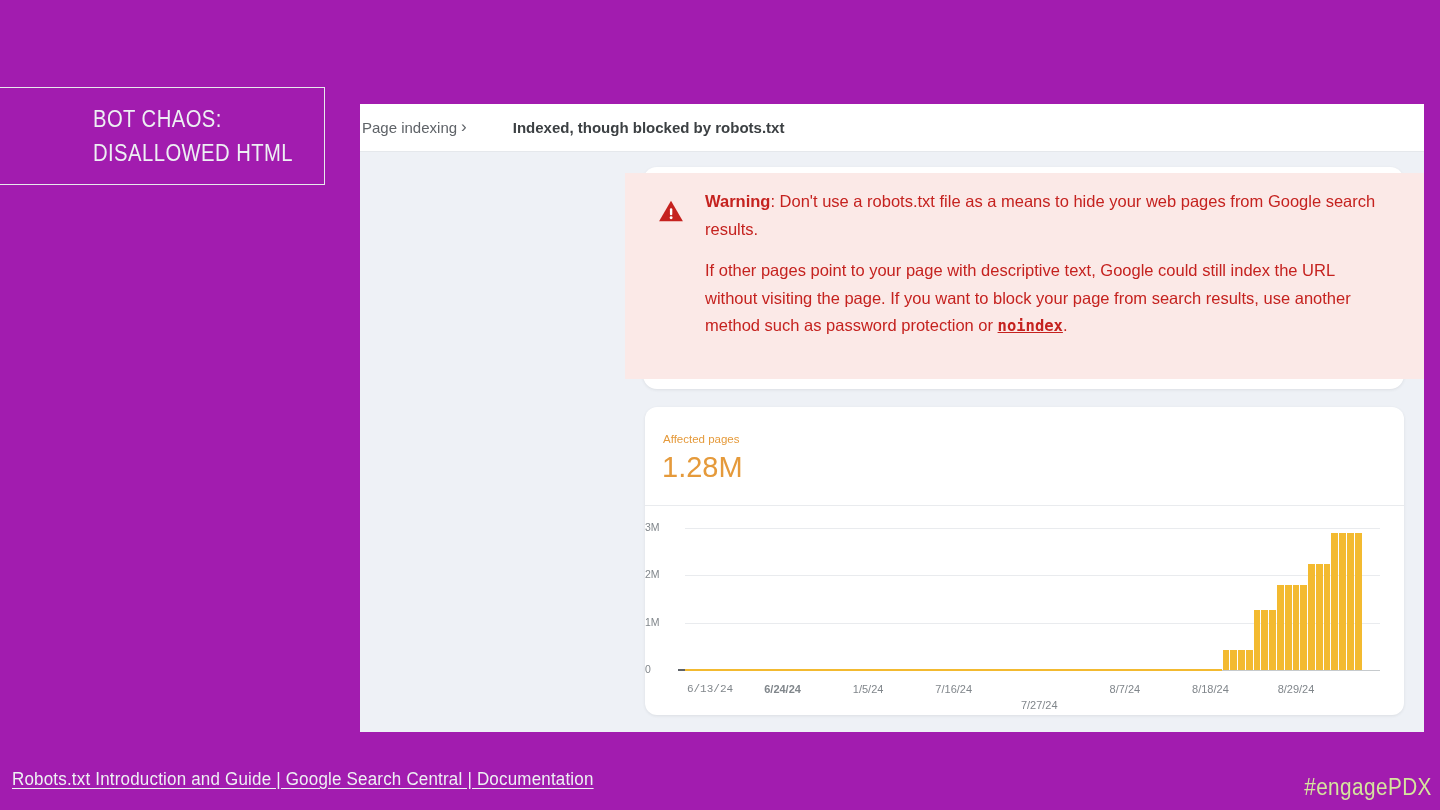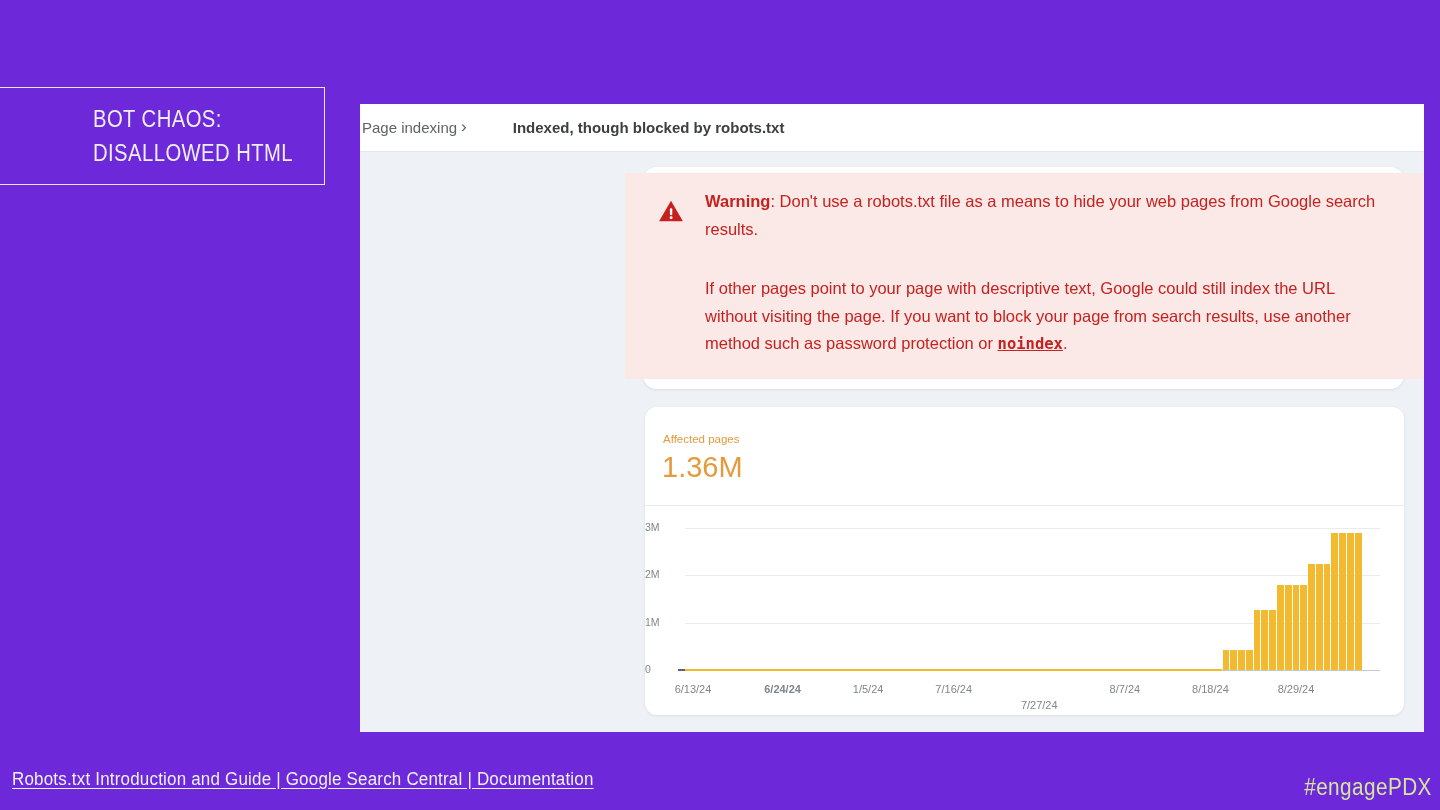--- a/index.html
+++ b/index.html
@@ -3,21 +3,21 @@
 <meta charset="utf-8">
 <style>
   * { margin:0; padding:0; box-sizing:border-box; }
   html,body { width:1440px; height:810px; }
   body {
     font-family:"Liberation Sans", sans-serif;
     background:#242a33;
     position:relative;
     overflow:hidden;
   }
-  .slide { position:absolute; inset:0; background:#6d28d9; }
+  .slide { position:absolute; inset:0; background:#a21caf; }
 
   
   .title-box {
     position:absolute; left:-3px; top:87px; width:328px; height:98px;
     border:1.5px solid #e7eaec; background:transparent;
     display:flex; flex-direction:column; justify-content:center;
     padding-left:95px;
   }
   .title-line {
     color:#edf0f3; font-size:23px; line-height:34px; font-weight:500;
@@ -48,21 +48,21 @@
   }
   .warning-box {
     position:absolute; left:265px; top:21px; width:799px; height:206px;
     background:#fbe9e7;
   }
   .warn-icon { position:absolute; left:33px; top:25px; width:26px; height:26px; }
   .warn-text {
     position:absolute; left:80px; top:15px; width:682px;
     color:#c5221f; font-size:16.5px; line-height:27.5px;
   }
-  .warn-text p + p { margin-top:32px; }
+  .warn-text p + p { margin-top:14px; }
   .warn-bold { font-weight:700; }
   .noindex-link {
     font-family:"DejaVu Sans Mono", monospace; font-weight:700;
     color:#c5221f; text-decoration:underline; cursor:pointer; font-size:15.5px;
   }
 
   .chart-card {
     position:absolute; left:285px; top:255px; width:759px; height:308px;
     background:#ffffff; border-radius:12px;
     box-shadow:0 1px 3px rgba(60,64,67,0.10);
@@ -123,21 +123,21 @@
           <circle cx="12.1" cy="18.3" r="1.35" fill="#ffffff"></circle>
         </svg>
         <div class="warn-text">
           <p><span class="warn-bold">Warning</span><span>: Don't use a robots.txt file as a means to hide your web pages from Google search results.</span></p>
           <p><span>If other pages point to your page with descriptive text, Google could still index the URL without visiting the page. If you want to block your page from search results, use another method such as password protection or </span><a class="noindex-link">noindex</a><span>.</span></p>
         </div>
       </div>
 
       <div class="chart-card">
         <div class="metric-label">Affected pages</div>
-        <div class="metric-value">1.36M</div>
+        <div class="metric-value">1.28M</div>
         <div class="card-divider"></div>
         <div class="plot" id="plot">
             <div class="gridline" style="left: 40px; width: 695px; top: 121px;"></div>
             <div class="ylabel" style="top: 114px;">3M</div>
             <div class="gridline" style="left: 40px; width: 695px; top: 168.333px;"></div>
             <div class="ylabel" style="top: 161.333px;">2M</div>
             <div class="gridline" style="left: 40px; width: 695px; top: 215.667px;"></div>
             <div class="ylabel" style="top: 208.667px;">1M</div>
             <div class="ylabel" style="top: 256px;">0</div>
             <div class="axis-line" style="left: 40px; width: 695px; top: 263px;"></div>
@@ -154,21 +154,21 @@
             <div class="bar" style="left: 647.56px; width: 6.78px; top: 177.8px; height: 85.2px; background: rgb(243, 186, 48);"></div>
             <div class="bar" style="left: 655.34px; width: 6.78px; top: 177.8px; height: 85.2px; background: rgb(243, 186, 48);"></div>
             <div class="bar" style="left: 663.12px; width: 6.78px; top: 156.973px; height: 106.027px; background: rgb(243, 186, 48);"></div>
             <div class="bar" style="left: 670.9px; width: 6.78px; top: 156.973px; height: 106.027px; background: rgb(243, 186, 48);"></div>
             <div class="bar" style="left: 678.68px; width: 6.78px; top: 156.973px; height: 106.027px; background: rgb(243, 186, 48);"></div>
             <div class="bar" style="left: 686.46px; width: 6.78px; top: 126.207px; height: 136.793px; background: rgb(243, 186, 48);"></div>
             <div class="bar" style="left: 694.24px; width: 6.78px; top: 126.207px; height: 136.793px; background: rgb(243, 186, 48);"></div>
             <div class="bar" style="left: 702.02px; width: 6.78px; top: 126.207px; height: 136.793px; background: rgb(243, 186, 48);"></div>
             <div class="bar" style="left: 709.8px; width: 6.78px; top: 126.207px; height: 136.793px; background: rgb(243, 186, 48);"></div>
             <div class="zero-line" style="left: 40px; width: 537.04px; top: 261.5px; background: rgb(243, 186, 48);"></div>
-            <div class="xlabel" style="left: 13px; top: 276px;">6/13/24</div>
+            <div class="xlabel" style="left: 30px; top: 276px; font-family: Liberation Mono, monospace;">6/13/24</div>
             <div class="xlabel" style="left: 102.57px; top: 276px; font-weight: bold;">6/24/24</div>
             <div class="xlabel" style="left: 188.14px; top: 276px;">1/5/24</div>
             <div class="xlabel" style="left: 273.71px; top: 276px;">7/16/24</div>
             <div class="xlabel" style="left: 359.28px; top: 276px; margin-top: 16px;">7/27/24</div>
             <div class="xlabel" style="left: 444.85px; top: 276px;">8/7/24</div>
             <div class="xlabel" style="left: 530.42px; top: 276px;">8/18/24</div>
             <div class="xlabel" style="left: 615.99px; top: 276px;">8/29/24</div>
           </div>
       </div>
 

